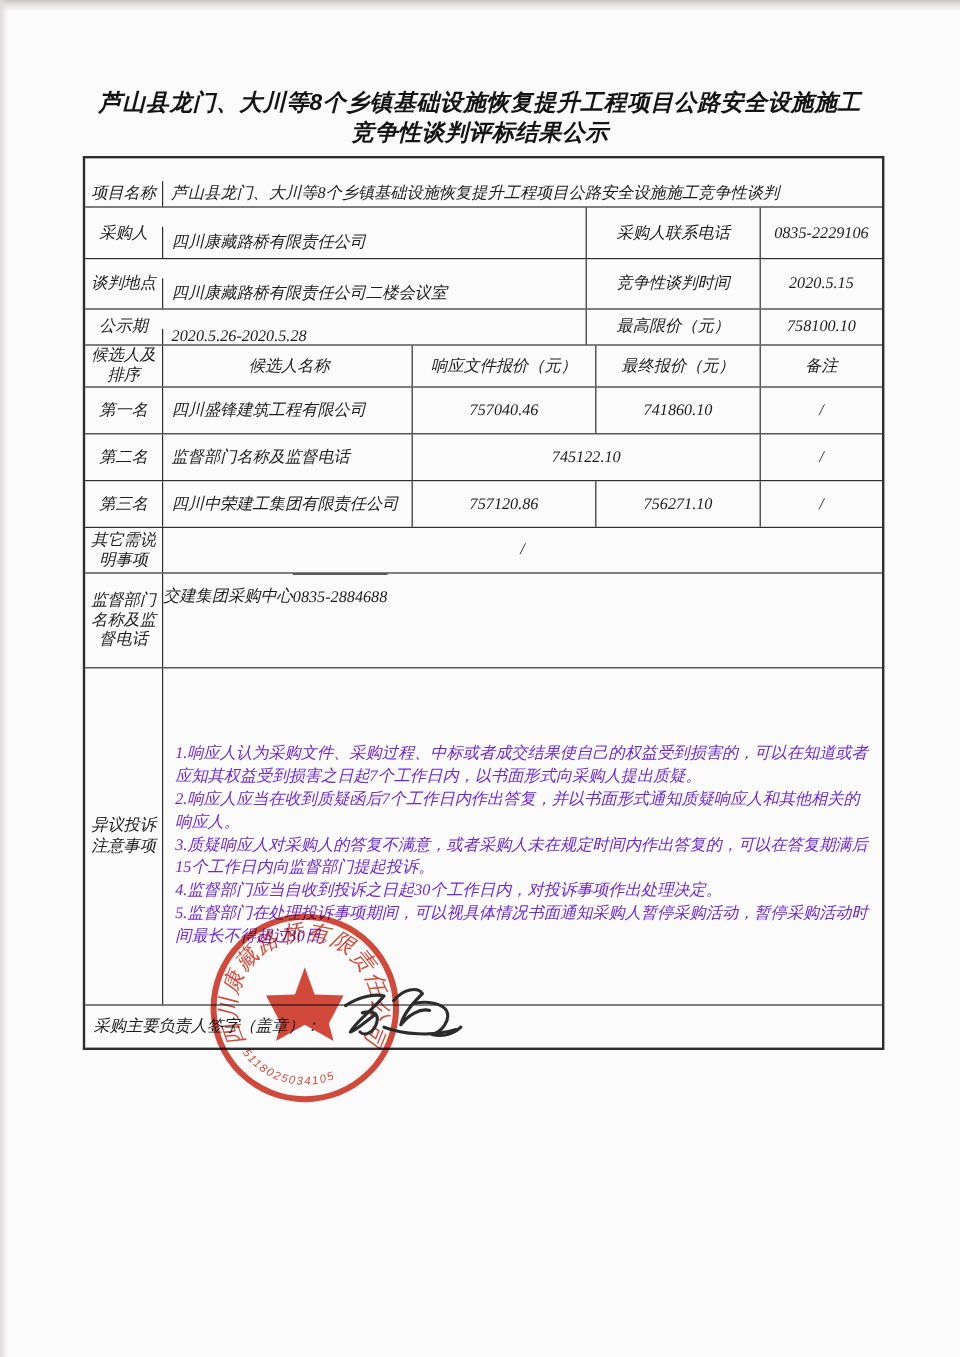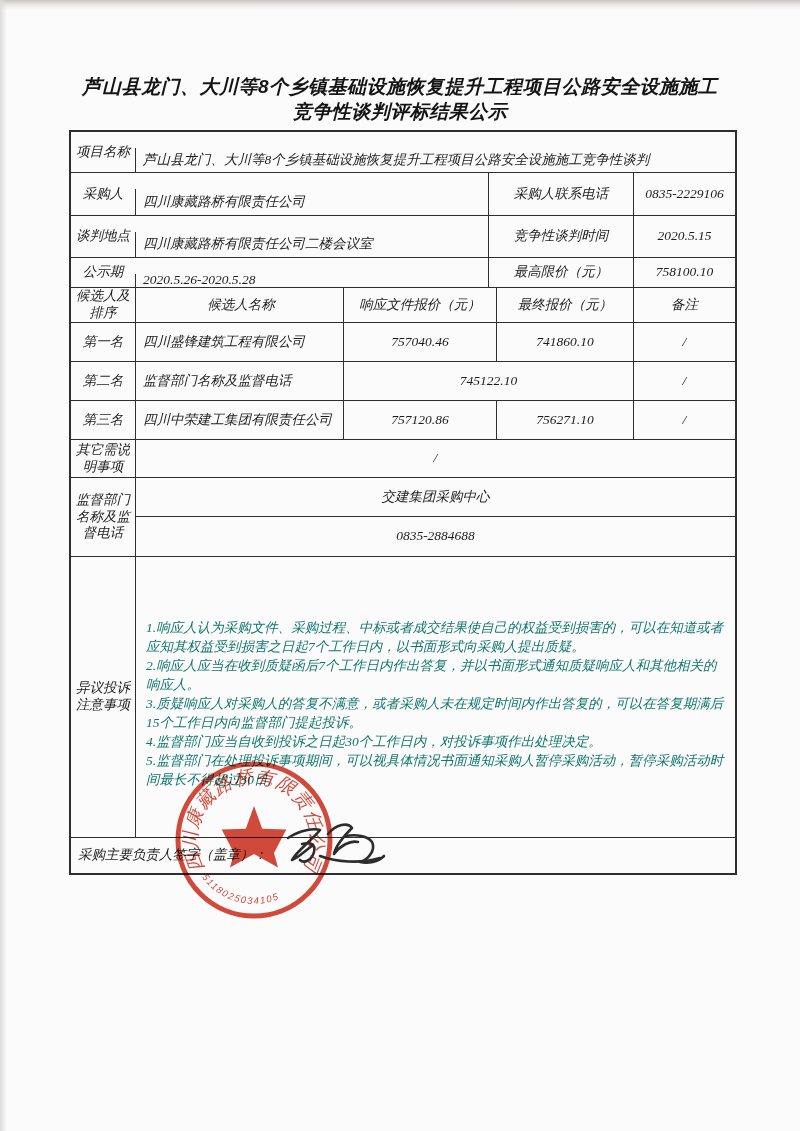--- a/index.html
+++ b/index.html
@@ -21,44 +21,44 @@
     text-align:center; font-family:"Liberation Sans", sans-serif;
     font-weight:bold; font-size:19px; line-height:25px; color:#141414;
     letter-spacing:0.5px;
   }
   .doc-table {
     position:absolute; left:69px; top:130px; width:668px;
     box-sizing:border-box; border:2px solid #2e2e2e;
     font-size:13.5px; line-height:1.25; color:#1c1c1c;
   }
   .tr { display:flex; border-top:1px solid #2e2e2e; }
-  .tr.first { border-top:none; }
+  .tr.first { border-top:none;align-items:flex-end; }
   .td {
     box-sizing:border-box; border-left:1px solid #2e2e2e;
     display:flex; align-items:center; justify-content:center;
     text-align:center; padding:2px 4px;
   }
   .td.nb { border-left:none; }
   .lab   { width:64px; flex:none; padding:2px 3px; }
   .wide  { flex:1; justify-content:flex-start; text-align:left; padding-left:7px;margin-top:16px; }
   .tel   { width:145px; flex:none; }
   .val   { width:102px; flex:none; }
   .name  { width:208px; flex:none; justify-content:flex-start; text-align:left; padding-left:7px; }
   .bid   { width:153px; flex:none; }
   .fin   { flex:1; }
   .h40{height:40px} .h42{height:42px} .h41{height:41px} .h29{height:29px}
   .h34{height:34px} .h38{height:38px} .h37{height:37px} .h35{height:35px}
-  .sup-right { flex:1; display:flex; flex-direction:column; border-left:1px solid #2e2e2e; }
+  .sup-right { flex:1; display:flex; flex-direction:row; border-left:1px solid #2e2e2e; }
   .sup-cell { height:38px; display:flex; align-items:center; justify-content:center; }
   .sup-cell + .sup-cell { height:39px; border-top:1px solid #2e2e2e; }
   .obj-row { height:280px; }
   .obj-content {
     flex:1; border-left:1px solid #2e2e2e; box-sizing:border-box;
     padding:61px 10px 0 10px; font-size:13.5px; line-height:19px;
-    text-align:left; color:#0f766e;
+    text-align:left; color:#6d28d9;
   }
   .obj-content p { margin:0; }
   .sig-row { display:flex; align-items:center; padding-left:7px; }
   .stamp {
     position:absolute; left:168px; top:757px; width:172px; height:172px;
     mix-blend-mode:multiply; opacity:0.88;
   }
   .signature {
     position:absolute; left:276px; top:800px; width:120px; height:82px;
   }

